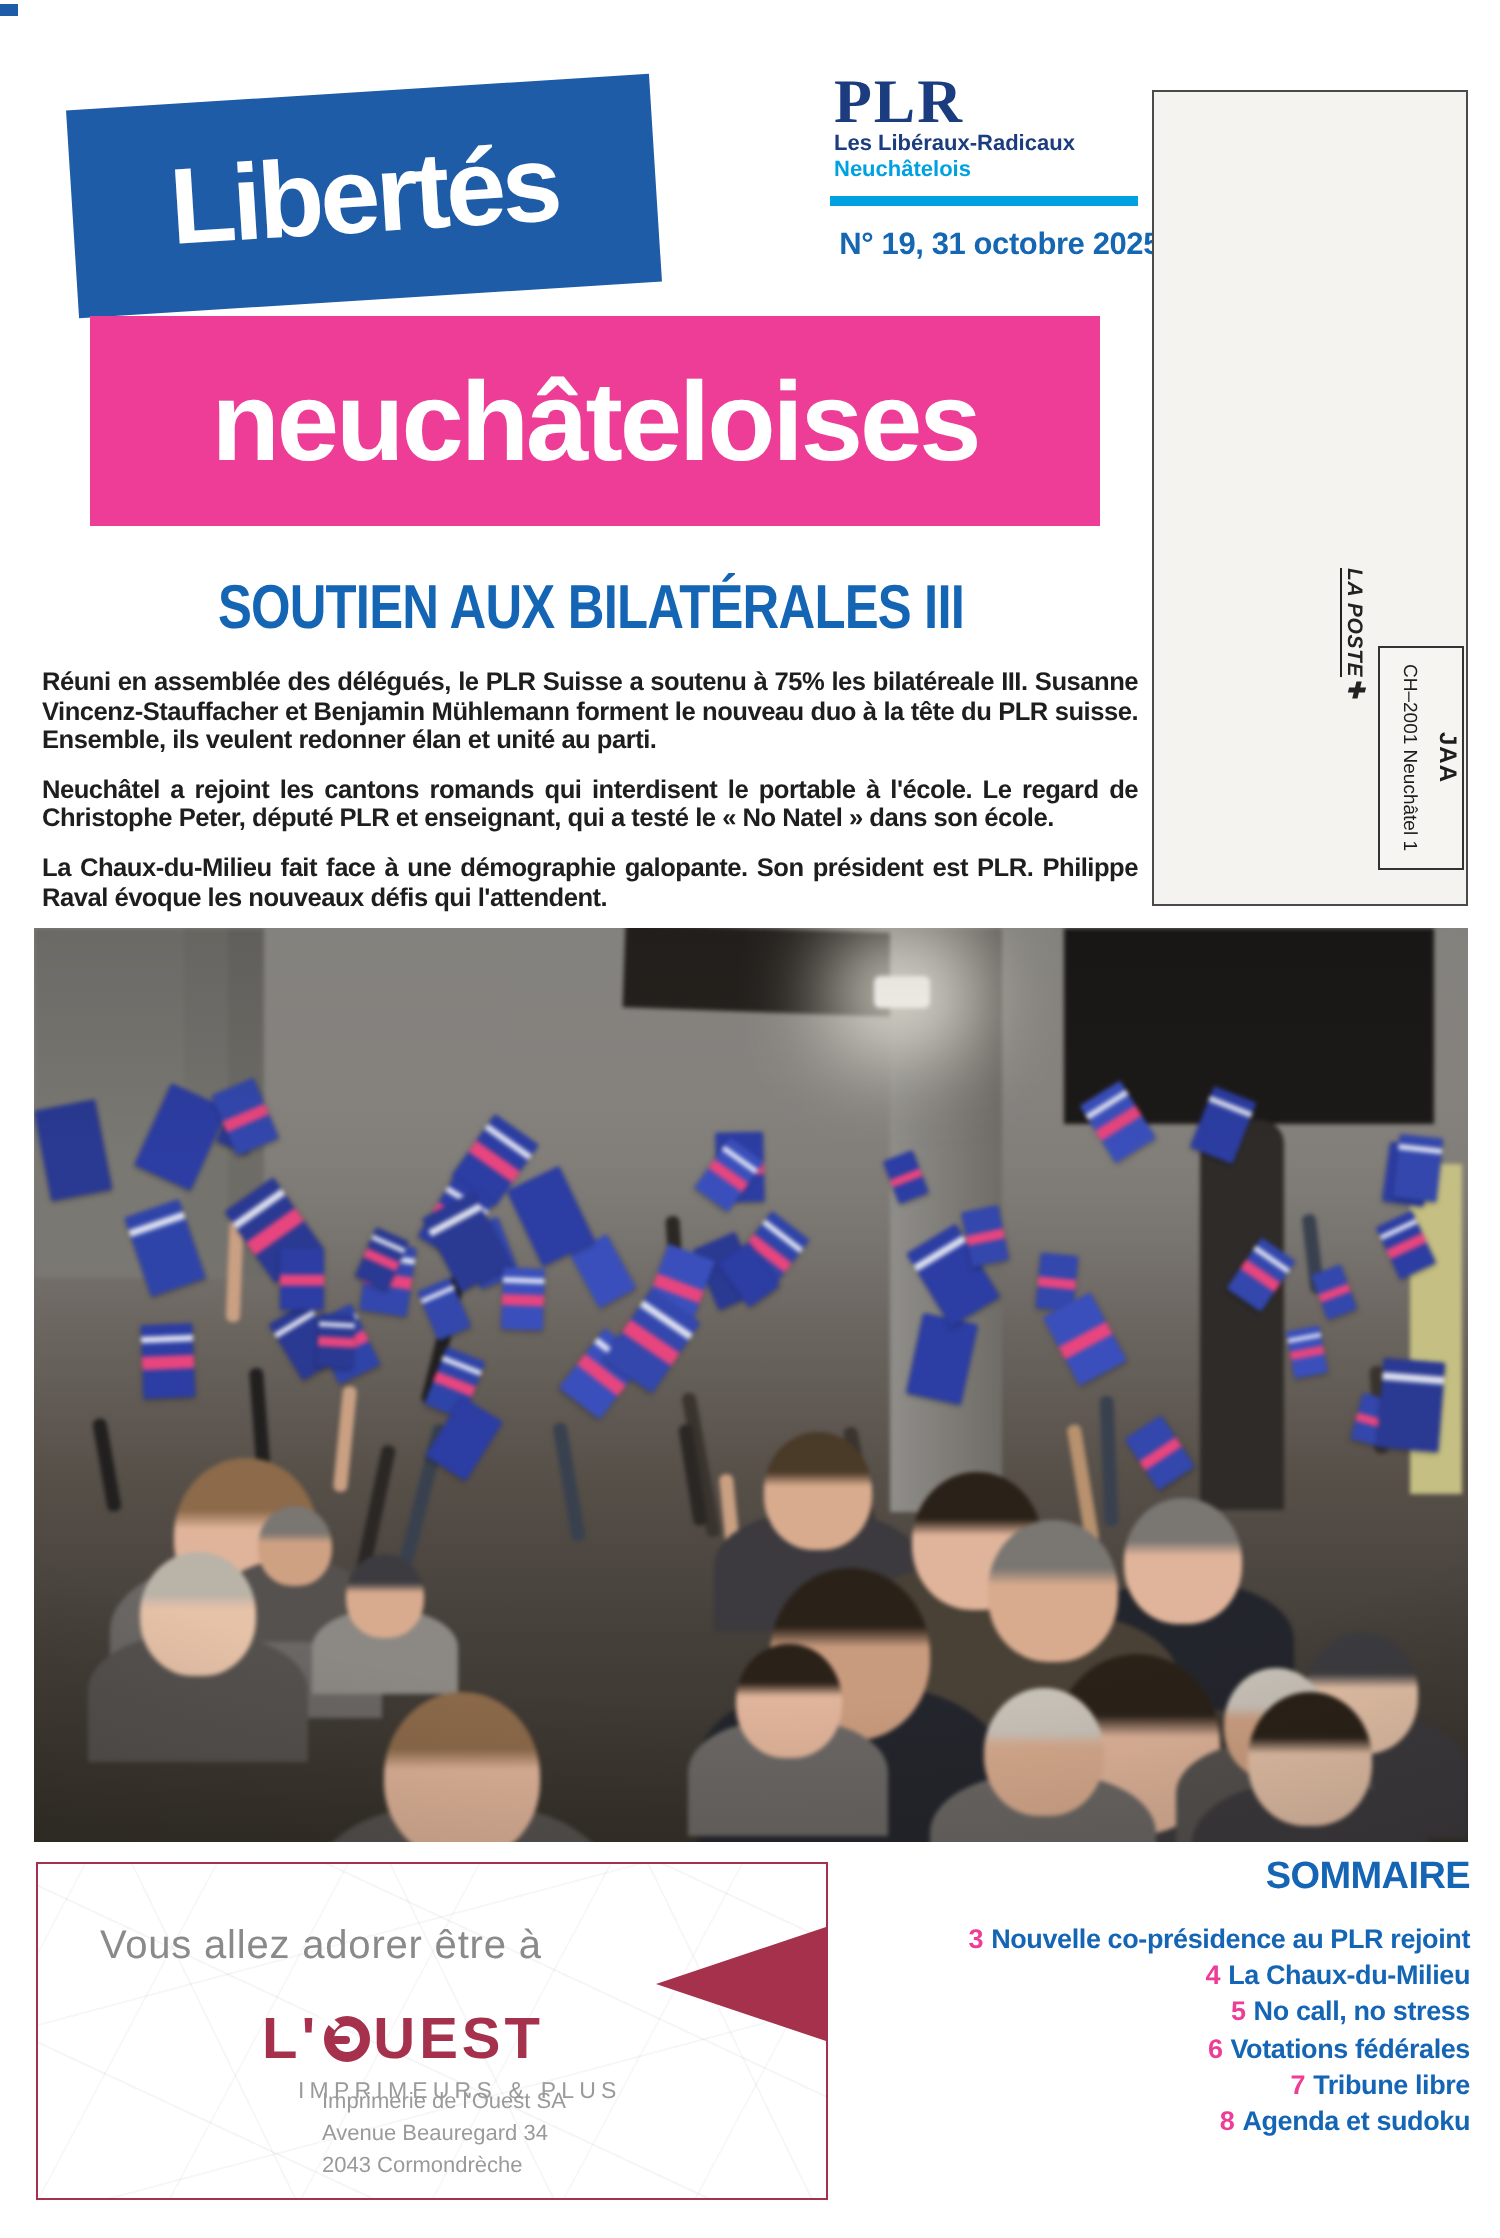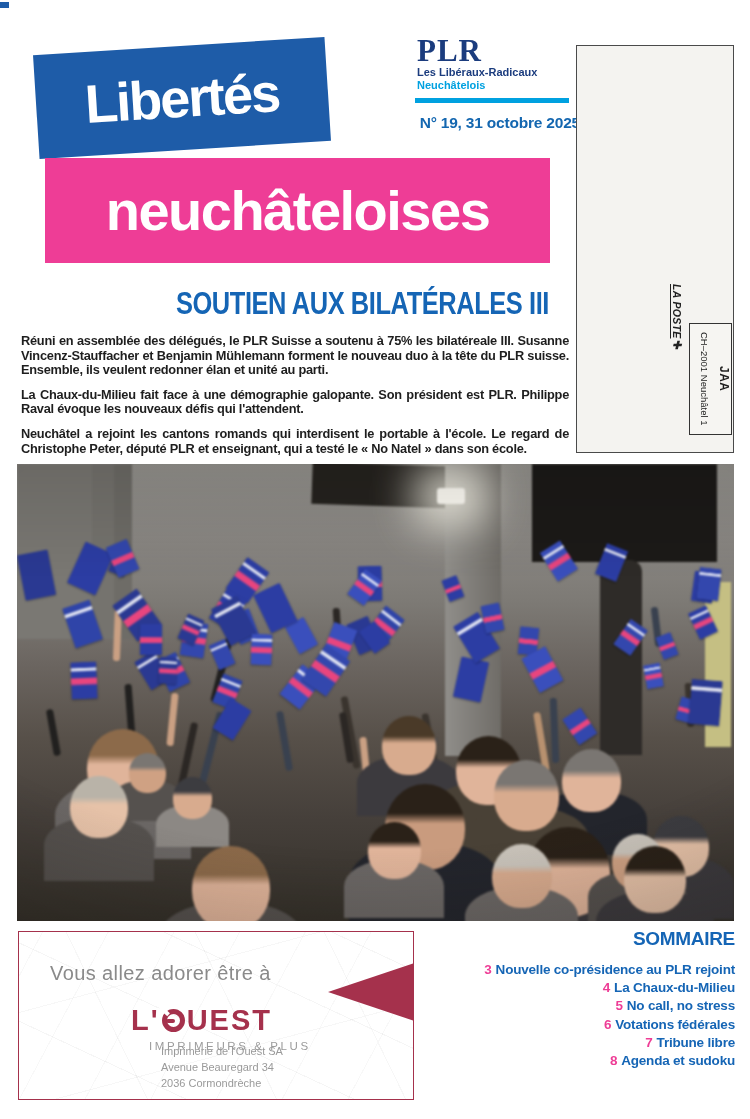--- a/index.html
+++ b/index.html
@@ -38,21 +38,21 @@
   .jaa{position:absolute;right:1px;top:277px;width:41px;height:110px;border:1px solid #333;
        background:#F6F5F2;writing-mode:vertical-rl;text-align:center;color:#1d1d1d;}
   .jaa .j{font-weight:bold;font-size:12px;padding-left:4px;letter-spacing:.5px;}
   .jaa .a{font-size:9.5px;padding:0 3px 0 2px;}
   .laposte{position:absolute;right:49px;top:238px;writing-mode:vertical-rl;
            font-style:italic;font-weight:bold;font-size:10.5px;color:#222;
            text-decoration:underline;letter-spacing:.3px;white-space:nowrap;}
   .laposte .x{font-size:11px;text-decoration:none;display:inline-block;}
 
   
-  .headline{position:absolute;left:0;top:286px;width:590px;text-align:right;}
+  .headline{position:absolute;left:0;top:286px;width:590px;text-align:center;}
   .headline span{display:inline-block;color:var(--hblue);font-size:31px;font-weight:bold;
                  letter-spacing:-0.5px;transform:scaleX(0.82);transform-origin:center;}
   .lead{position:absolute;left:21px;top:334px;width:548px;color:#1E1E1E;}
   .lead p{margin:0 0 10px 0;font-size:12.8px;font-weight:bold;line-height:14.6px;
           letter-spacing:-0.25px;text-align:justify;}
 
   
   .photo{position:absolute;left:17px;top:464px;width:717px;height:457px;overflow:hidden;
          background:linear-gradient(180deg,#96948F 0%,#8B8884 16%,#7D7A75 30%,#6B6560 44%,
                     #575049 60%,#453F3A 78%,#343029 100%);}
@@ -134,22 +134,22 @@
       <div class="j">JAA</div>
       <div class="a">CH–2001 Neuchâtel 1</div>
     </div>
   </div>
 
   <div class="headline">
     <span>SOUTIEN AUX BILATÉRALES III</span>
   </div>
   <div class="lead">
     <p>Réuni en assemblée des délégués, le PLR Suisse a soutenu à 75% les bilatéreale III. Susanne Vincenz-Stauffacher et Benjamin Mühlemann forment le nouveau duo à la tête du PLR suisse. Ensemble, ils veulent redonner élan et unité au parti.</p>
+    <p>Neuchâtel a rejoint les cantons romands qui interdisent le portable à l'école. Le regard de Christophe Peter, député PLR et enseignant, qui a testé le « No Natel » dans son école.</p>
     <p>La Chaux-du-Milieu fait face à une démographie galopante. Son président est PLR. Philippe Raval évoque les nouveaux défis qui l'attendent.</p>
-    <p>Neuchâtel a rejoint les cantons romands qui interdisent le portable à l'école. Le regard de Christophe Peter, député PLR et enseignant, qui a testé le « No Natel » dans son école.</p>
   </div>
 
   <div class="photo">
     <div class="photo-blur" id="photo-gen">
       <div class="ph-el wall-left"></div>
       <div class="ph-el screen-mid"></div>
       <div class="ph-el screen-right"></div>
       <div class="ph-el pillar"></div>
       <div class="ph-el lamp"></div>
       <div class="ph-el door"></div>
@@ -259,21 +259,21 @@
   <div class="ad">
     <div class="ad-lines"></div>
     <div class="ad-tri"></div>
     <div class="ad-notch"></div>
     <div class="ad-tag">Vous allez adorer être à</div>
     <div class="ad-brand"><span>L'</span><span class="o-ring"></span><span>UEST</span></div>
     <div class="ad-sub">IMPRIMEURS &amp; PLUS</div>
     <div class="ad-col c1">
       <div>Imprimerie de l'Ouest SA</div>
       <div>Avenue Beauregard 34</div>
-      <div>2036 Cormondrèche</div>
+      <div>2043 Cormondrèche</div>
     </div>
   </div>
 
   <div class="sommaire">
     <div class="ttl">SOMMAIRE</div>
     <div class="it"><span class="num">3</span><span class="lab">Nouvelle co-présidence au PLR rejoint</span></div>
     <div class="it"><span class="num">4</span><span class="lab">La Chaux-du-Milieu</span></div>
     <div class="it"><span class="num">5</span><span class="lab">No call, no stress</span></div>
     <div class="it"><span class="num">6</span><span class="lab">Votations fédérales</span></div>
     <div class="it"><span class="num">7</span><span class="lab">Tribune libre</span></div>

